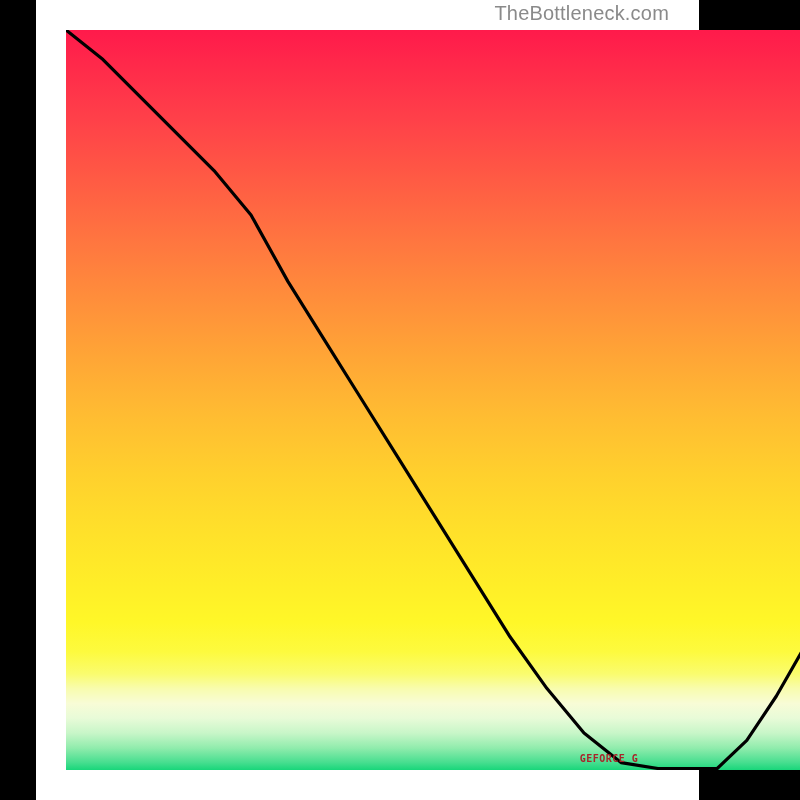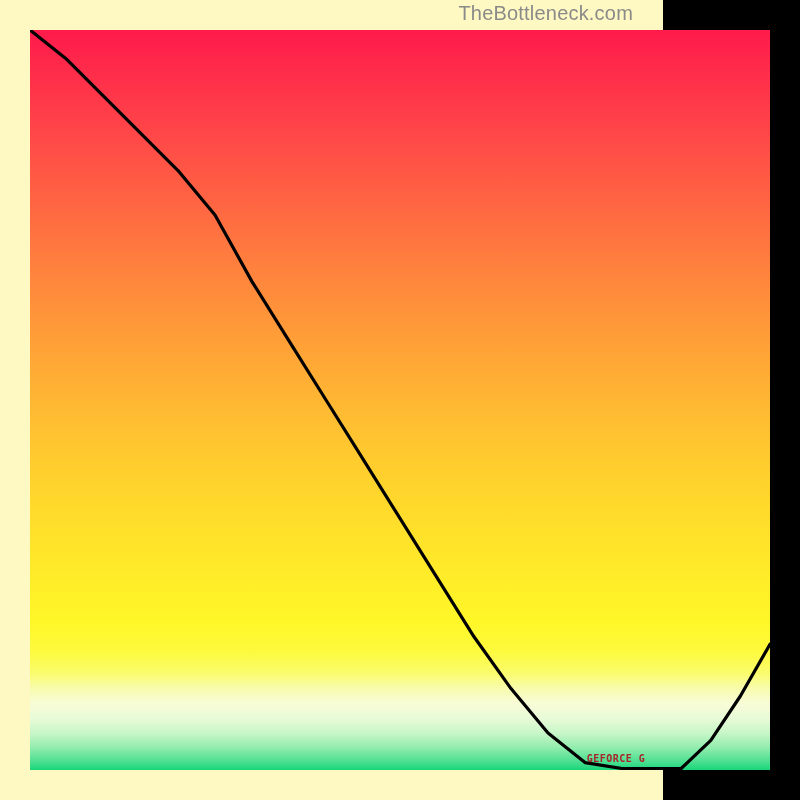--- a/index.html
+++ b/index.html
@@ -8,21 +8,22 @@
     width: 800px;
     height: 800px;
     background: #000;
     font-family: Arial, Helvetica, sans-serif;
     overflow: hidden;
   }
   .container {
     position: relative;
     width: 663px;
     height: 800px;
-    background: #fef9c3;
+    background: #ffffff;
+    margin-left: 36px;
   }
   .attribution {
     position: absolute;
     top: 2px;
     right: 30px;
     color: #8a8a8a;
     font-size: 20px;
     letter-spacing: 0.2px;
   }
   .plot-area {
@@ -84,15 +85,15 @@
 <div class="container">
   <div class="attribution">TheBottleneck.com</div>
 
   <div class="plot-area">
     <div class="gradient-bg"></div>
 
     <svg class="line-layer" viewBox="0 0 740 740" preserveAspectRatio="none">
       <path id="curve-path" fill="none" stroke="#000" stroke-width="3.2" stroke-linejoin="round" stroke-linecap="round" d="M0.0 0.0 L37.0 29.6 L74.0 66.6 L111.0 103.6 L148.0 140.6 L185.0 185.0 L222.0 251.6 L259.0 310.8 L296.0 370.0 L333.0 429.2 L370.0 488.4 L407.0 547.6 L444.0 606.8 L481.0 658.6 L518.0 703.0 L555.0 732.6 L592.0 738.5 L629.0 738.5 L651.2 738.5 L680.8 710.4 L710.4 666.0 L740.0 614.2"></path>
     </svg>
 
-    <div id="plateau-label" class="bottom-label" style="left: 586px; transform: translateX(-50%);">GEFORCE G</div>
+    <div id="plateau-label" class="bottom-label" style="left: 543px; transform: translateX(-50%);">GEFORCE G</div>
   </div>
 </div>
 
 </body></html>

